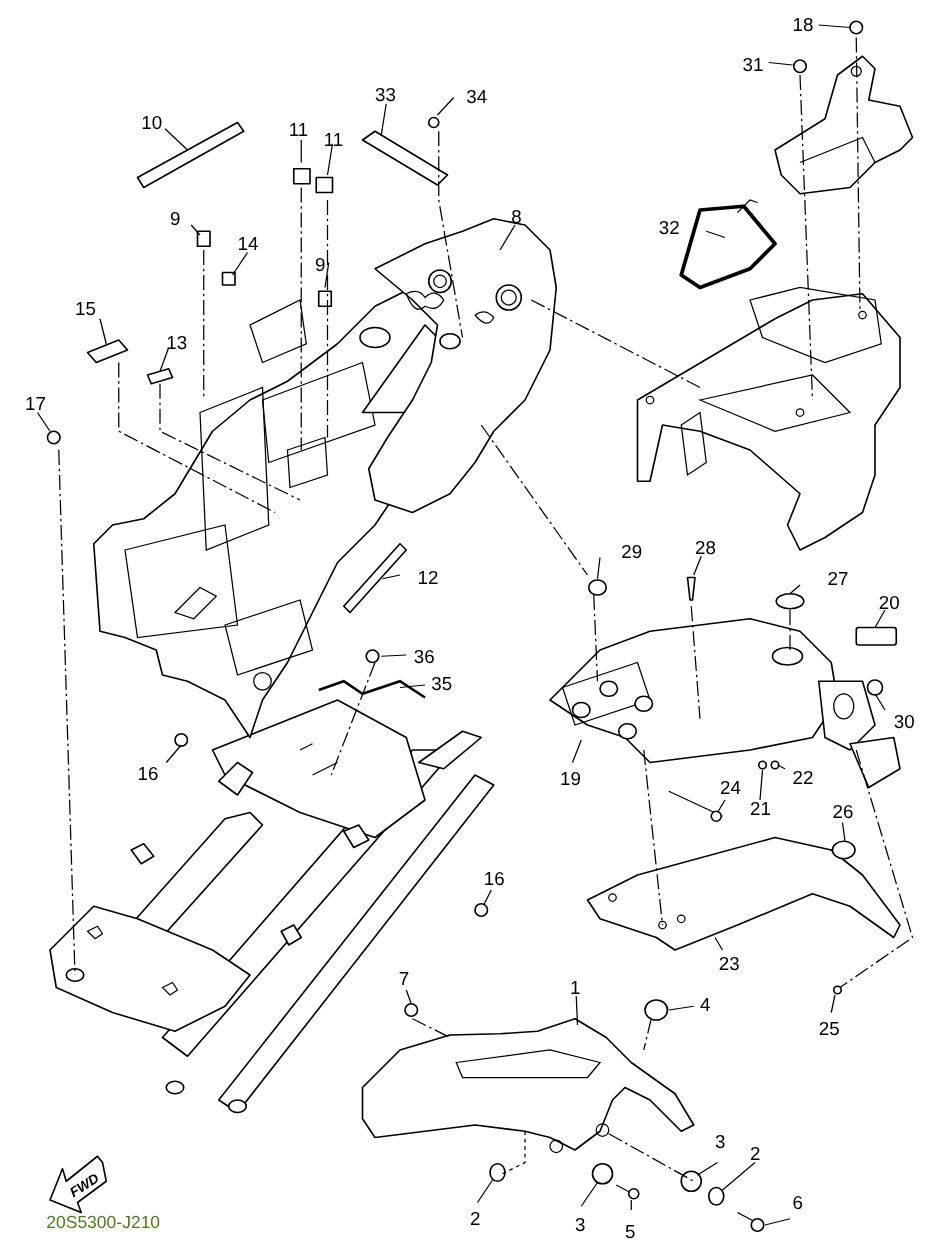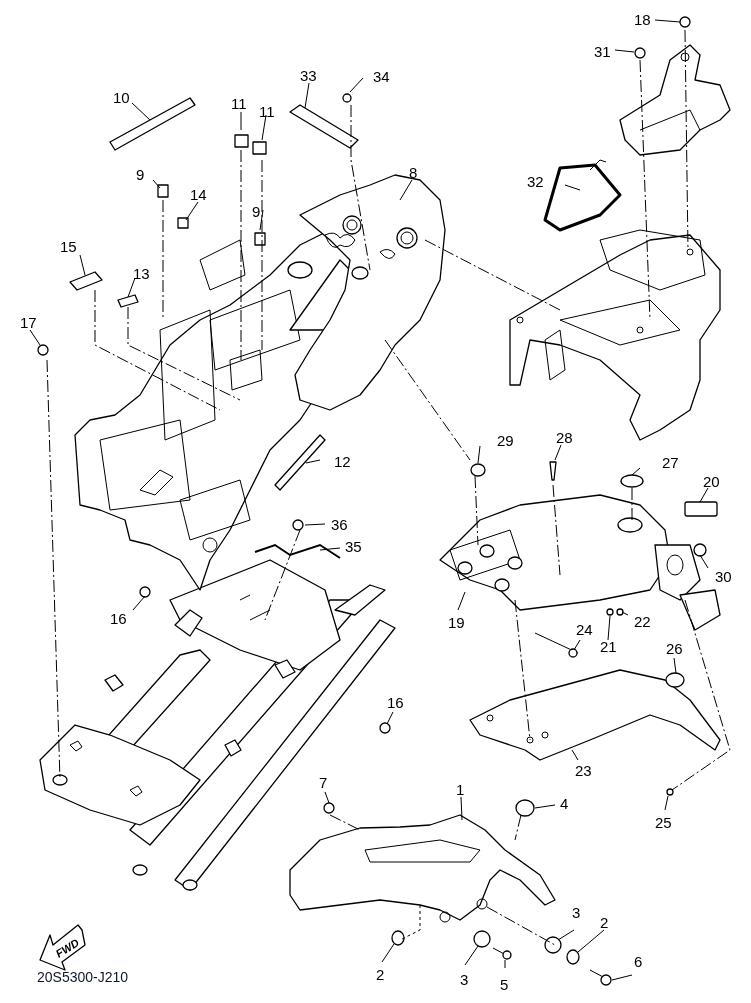--- a/index.html
+++ b/index.html
@@ -4,21 +4,21 @@
 <style>
   html,body{margin:0;padding:0;background:#fff;}
   body{width:751px;height:1003px;overflow:hidden;position:relative;font-family:"Liberation Sans",sans-serif;}
   #diagram{position:absolute;left:0;top:0;width:751px;height:1003px;}
   .part{fill:#fff;stroke:#000;stroke-width:1.3;stroke-linejoin:round;}
   .thin{fill:none;stroke:#000;stroke-width:1;}
   .dash{fill:none;stroke:#000;stroke-width:1;stroke-dasharray:12 3 2 3;}
   .dot{fill:none;stroke:#000;stroke-width:1;stroke-dasharray:3 3;}
   .lead{fill:none;stroke:#000;stroke-width:1;}
   .lbl{font-family:"Liberation Sans",sans-serif;font-size:15px;fill:#000;}
-  .code{position:absolute;left:37px;top:969px;font-size:14px;font-family:"Liberation Sans",sans-serif;color:#0f172a;}
+  .code{position:absolute;left:37px;top:969px;font-size:14px;font-family:"Liberation Sans",sans-serif;color:#4d7c0f;}
 </style>
 </head>
 <body>
 
 <svg id="diagram" viewBox="0 0 751 1003" xmlns="http://www.w3.org/2000/svg">
 
   <g>
     <path class="part" d="M60 790 L180 655 L200 650 L210 660 L80 805 Z"></path>
     <path class="part" d="M130 830 L330 600 L350 600 L355 610 L150 845 Z"></path>
     <path class="part" d="M175 880 L380 620 L395 628 L190 890 Z"></path>

